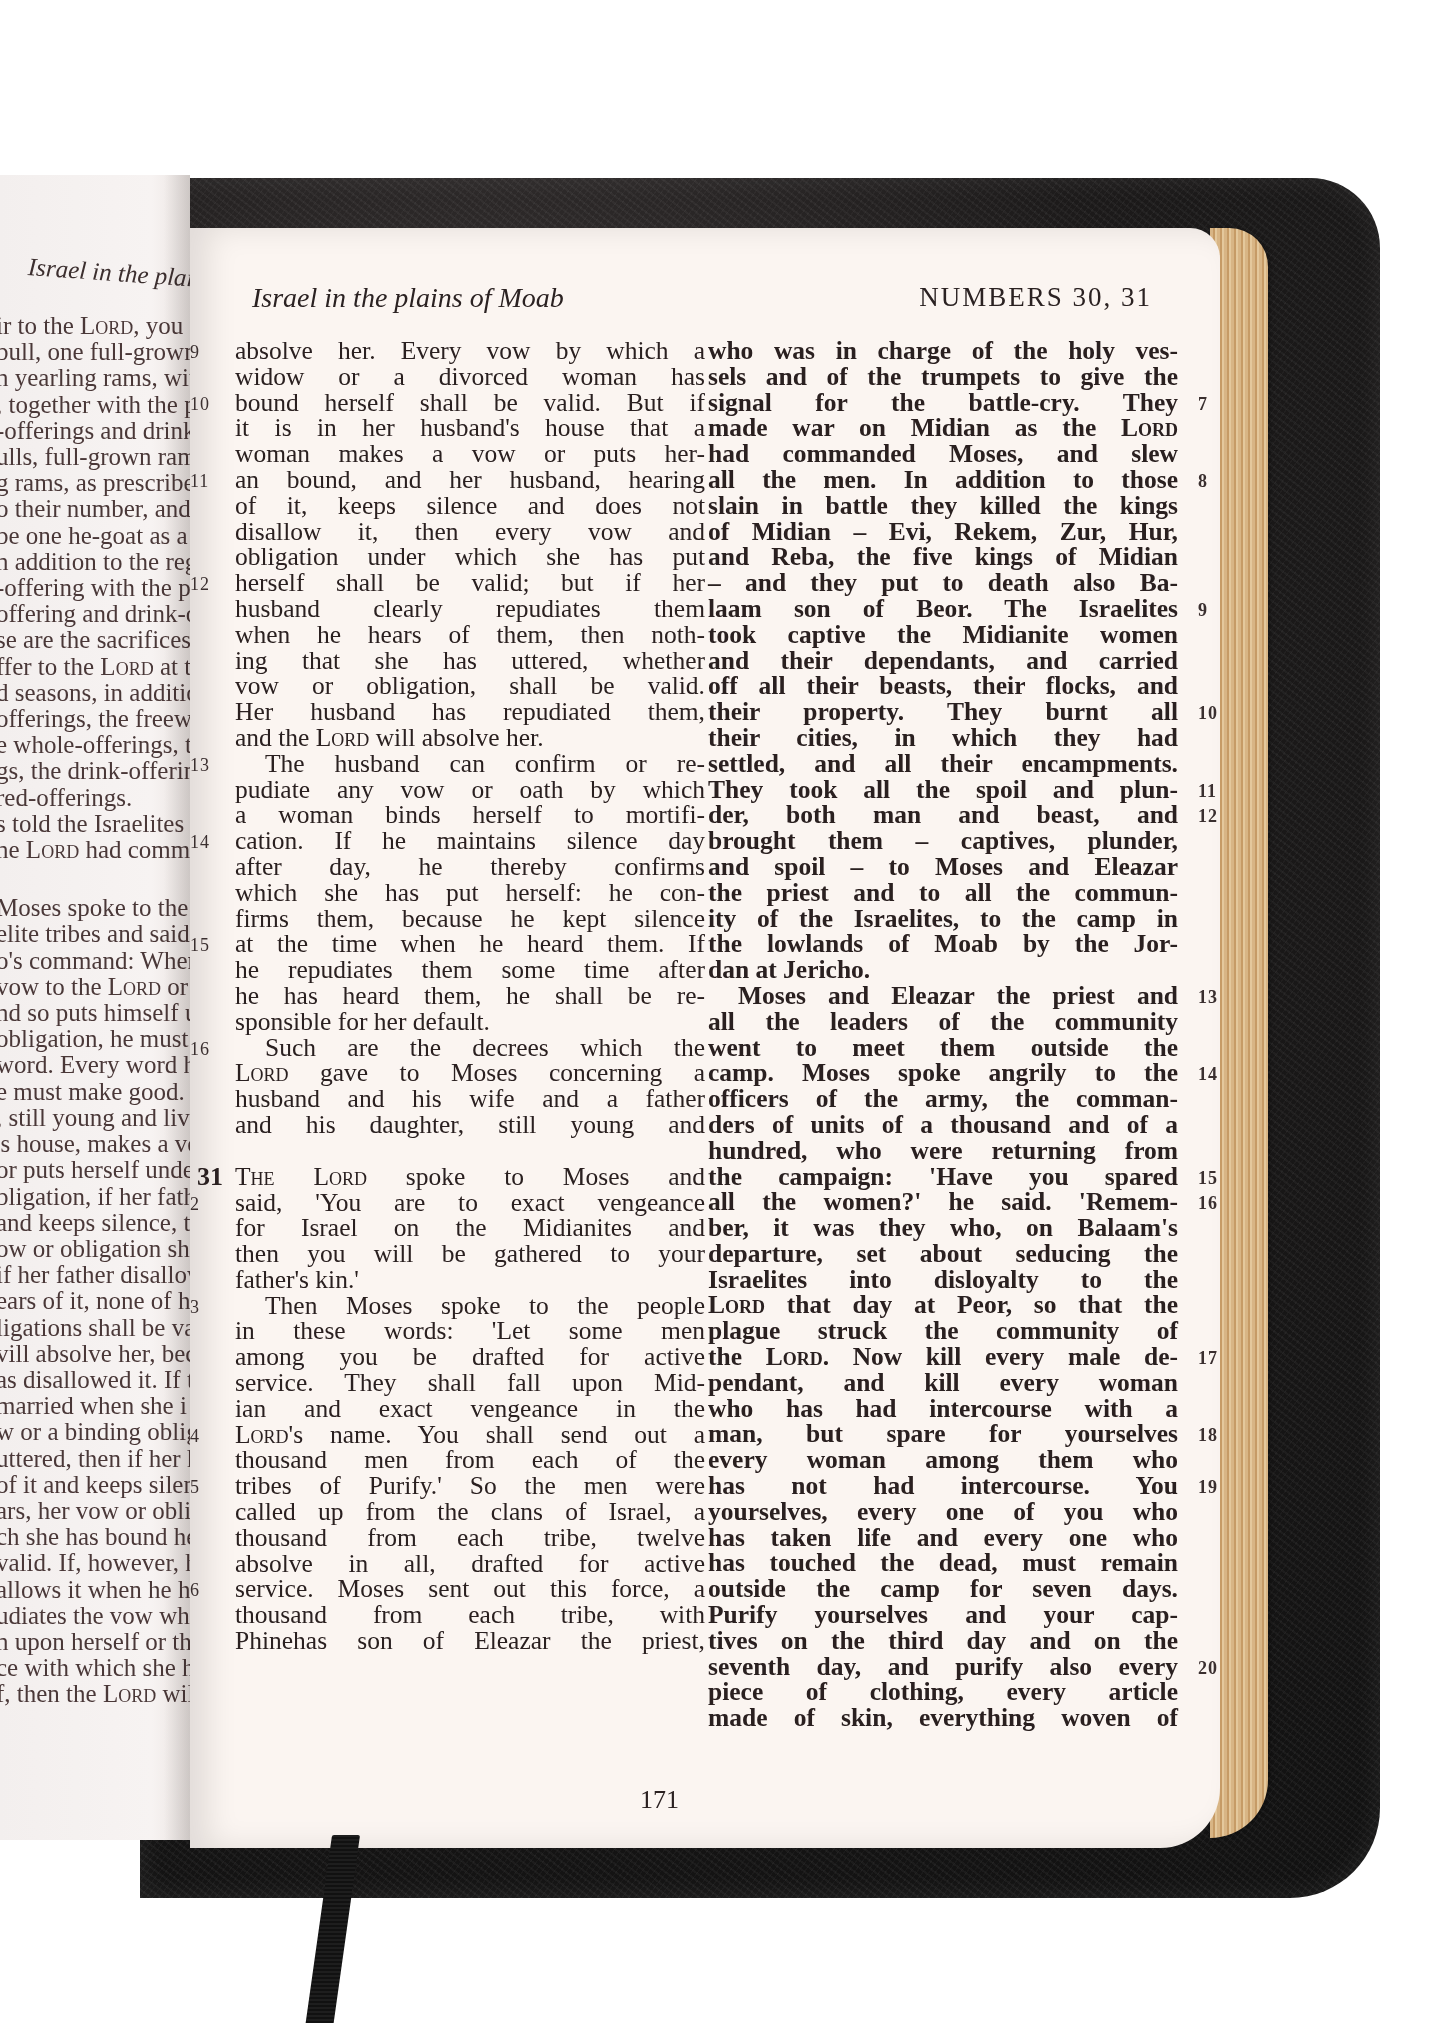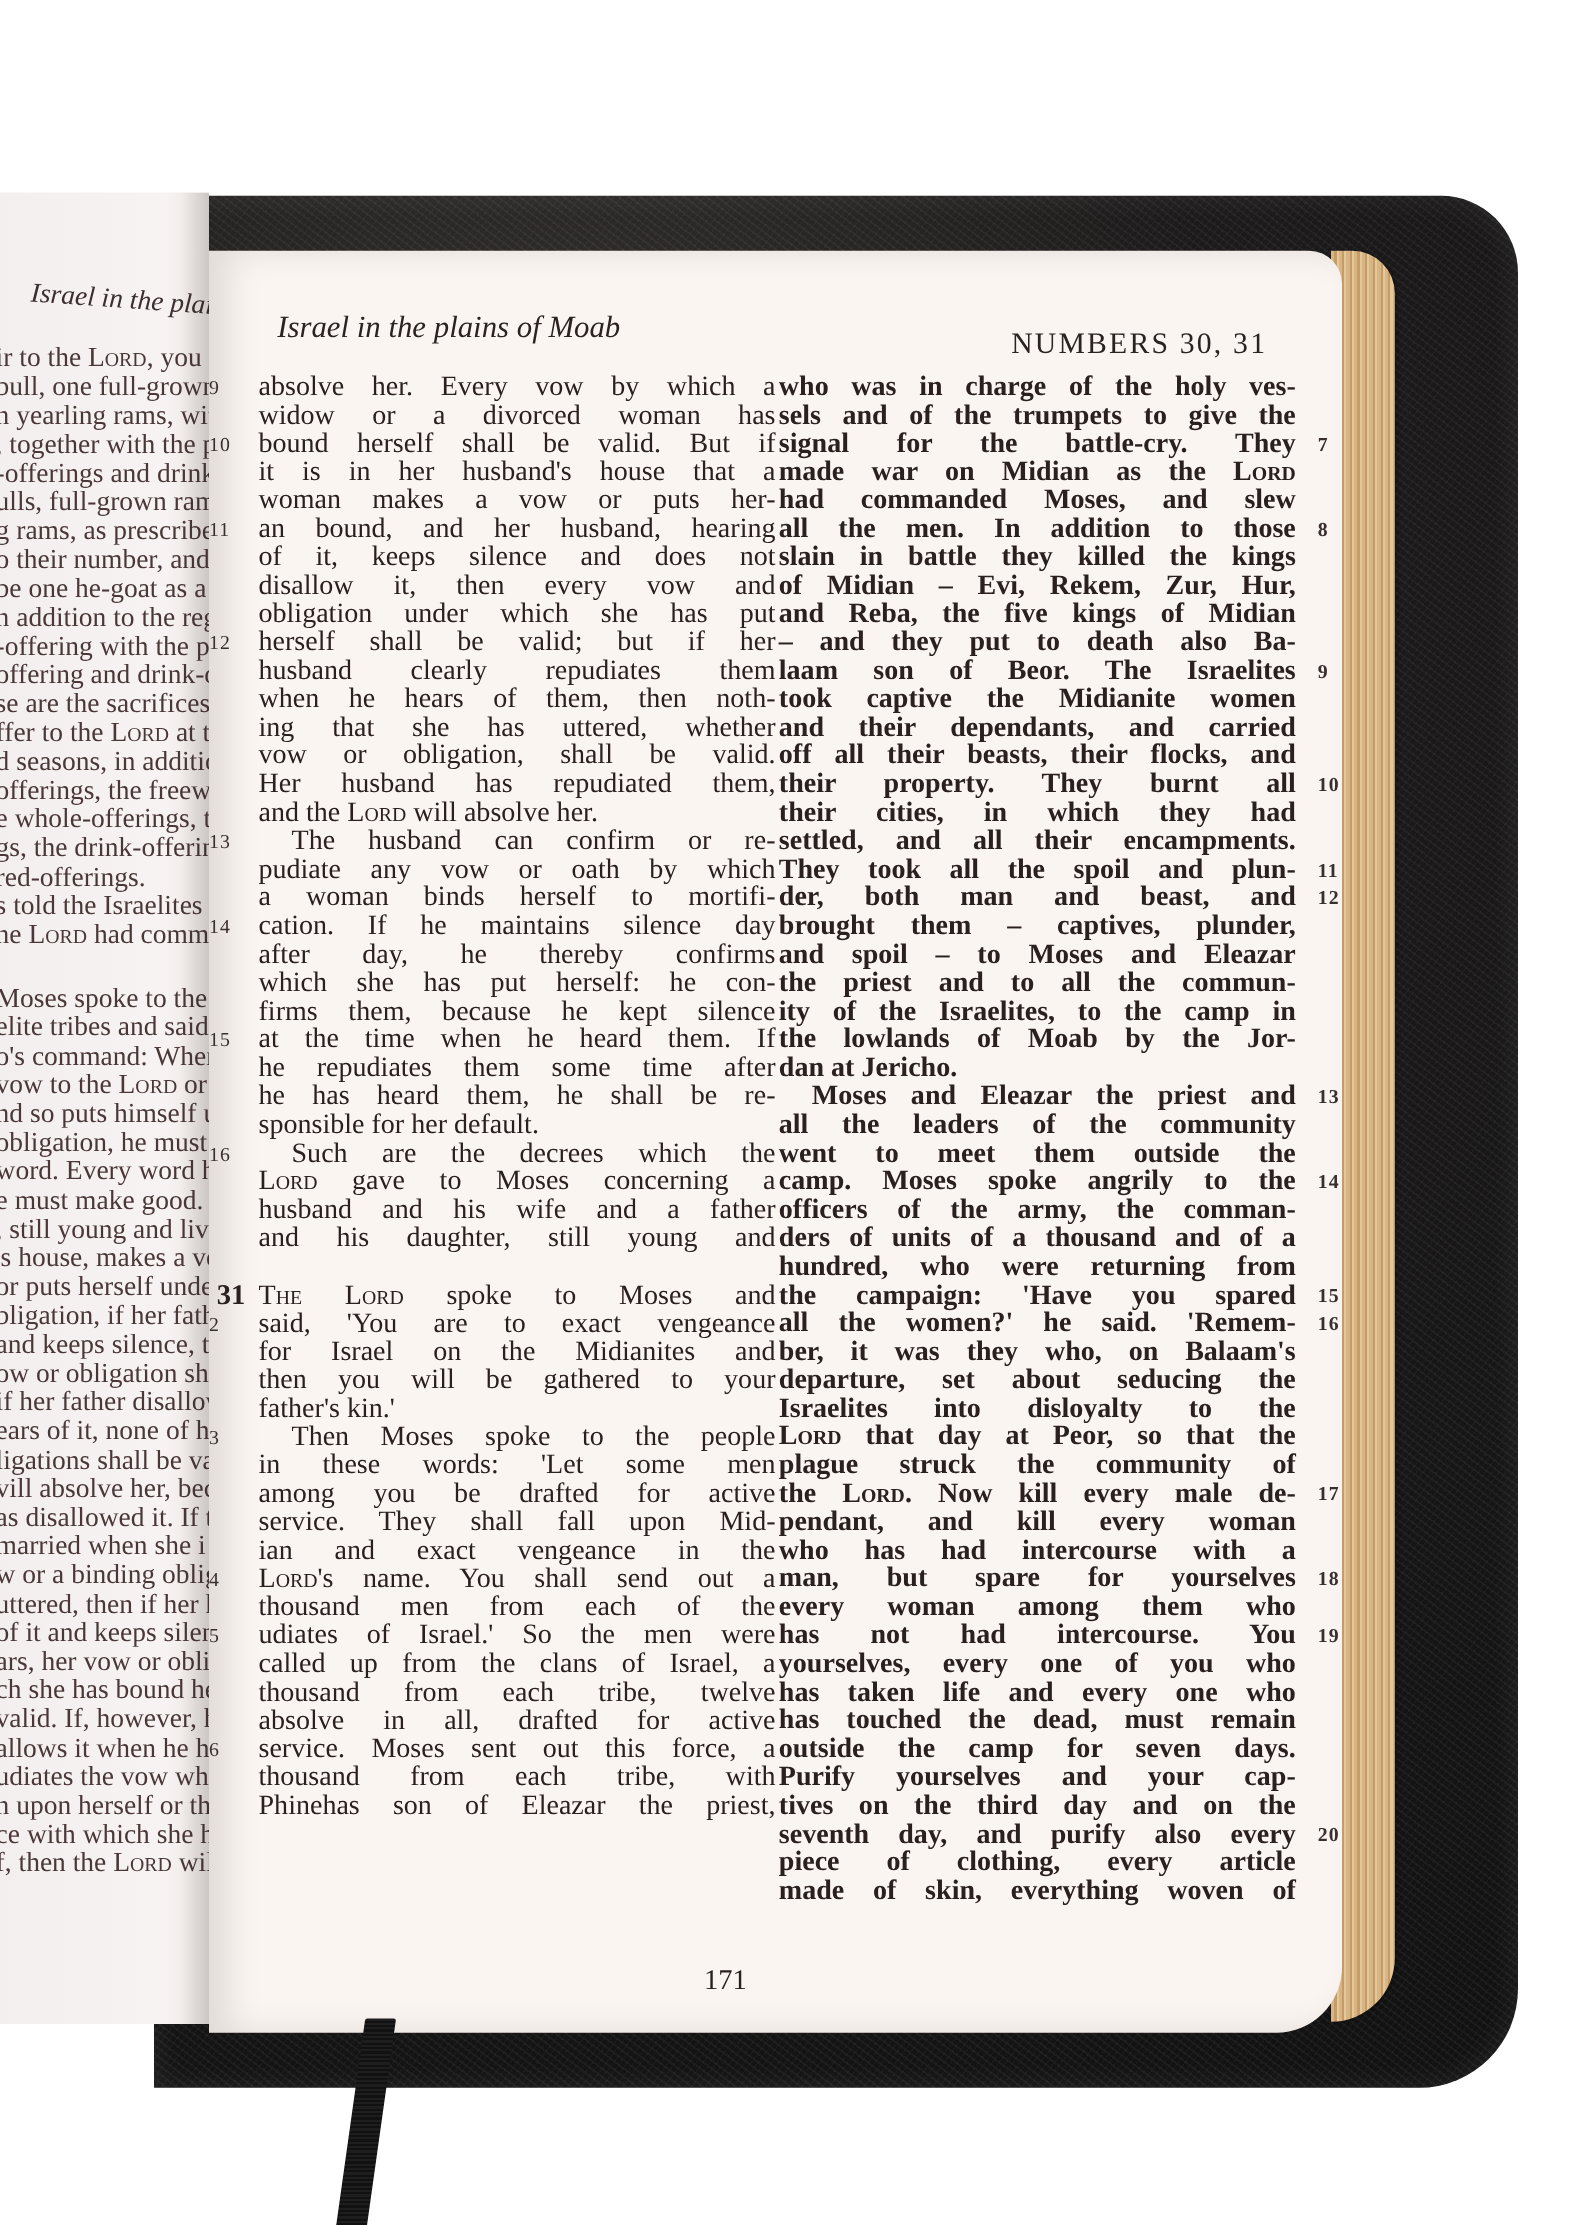--- a/index.html
+++ b/index.html
@@ -53,21 +53,21 @@
   .left-lines div { white-space: nowrap; overflow: hidden; }
   .left-lines .gap { height: 32px; }
 
   .running-head {
     position: absolute; left: 252px; top: 282px; width: 900px; height: 40px;
     font-size: 26px; color: #2b2222;
   }
   .running-head .title { position: absolute; left: 0; top: 0; font-style: italic;
     font-family: "Liberation Serif", serif; font-size: 28px; }
   .running-head .book { position: absolute; right: 0; top: 0; letter-spacing: 2px;
-    font-family: "Liberation Serif", serif; font-size: 27px; margin-top: 15px; }
+    font-family: "Liberation Serif", serif; font-size: 27px; }
 
   .col {
     position: absolute; top: 338px; width: 470px;
     font-family: "Liberation Serif", serif; font-size: 25.5px; line-height: 25.8px;
     color: #2a2020;
   }
   .col-left { left: 235px; }
   .col-right { left: 708px; font-weight: bold; }
   .line { position: relative; height: 25.8px; white-space: nowrap; text-align: justify; text-align-last: justify; }
   .line.last { text-align-last: left; }
@@ -201,21 +201,21 @@
     <div class="line"><span>for Israel on the Midianites and</span></div>
     <div class="line"><span>then you will be gathered to your</span></div>
     <div class="line last"><span>father's kin.'</span></div>
     <div class="line indent"><span class="vnum">3</span><span>Then Moses spoke to the people</span></div>
     <div class="line"><span>in these words: 'Let some men</span></div>
     <div class="line"><span>among you be drafted for active</span></div>
     <div class="line"><span>service. They shall fall upon Mid-</span></div>
     <div class="line"><span>ian and exact vengeance in the</span></div>
     <div class="line"><span class="vnum">4</span><span><span class="sc">Lord</span>'s name. You shall send out a</span></div>
     <div class="line"><span>thousand men from each of the</span></div>
-    <div class="line"><span class="vnum">5</span><span>udiates of Israel.' So the men were</span></div>
+    <div class="line"><span class="vnum">5</span><span>tribes of Purify.' So the men were</span></div>
     <div class="line"><span>called up from the clans of Israel, a</span></div>
     <div class="line"><span>thousand from each tribe, twelve</span></div>
     <div class="line"><span>absolve in all, drafted for active</span></div>
     <div class="line"><span class="vnum">6</span><span>service. Moses sent out this force, a</span></div>
     <div class="line"><span>thousand from each tribe, with</span></div>
     <div class="line"><span>Phinehas son of Eleazar the priest,</span></div>
   </div>
 <div class="col col-right" id="col-right">
     <div class="line"><span>who was in charge of the holy ves-</span></div>
     <div class="line"><span>sels and of the trumpets to give the</span></div>

